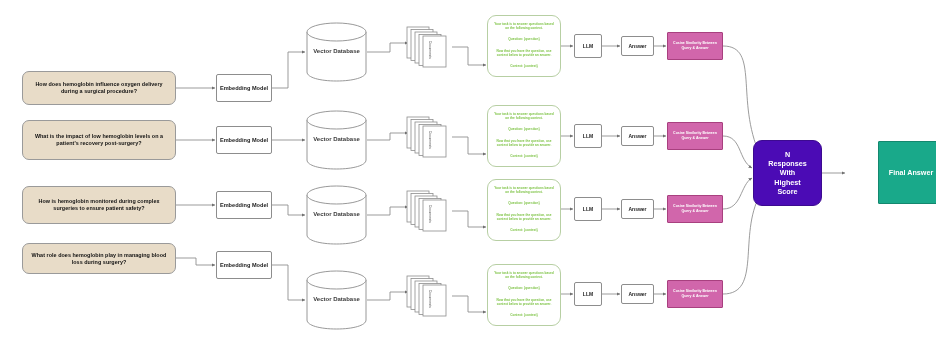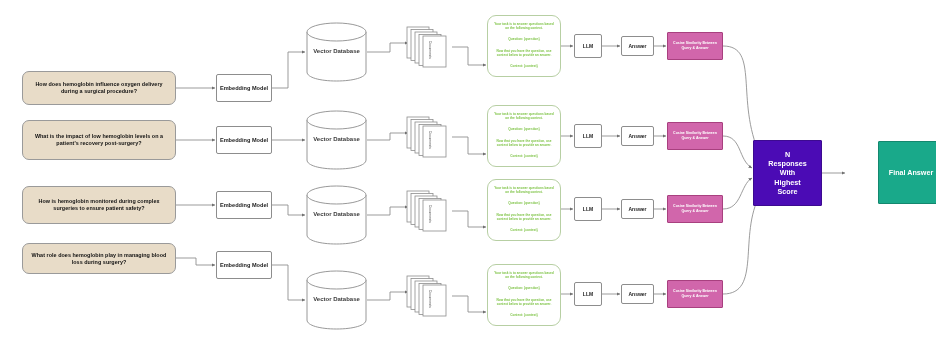--- a/index.html
+++ b/index.html
@@ -132,21 +132,21 @@
     color: #ffffff;
     font-size: 3.5px;
     font-weight: bold;
     padding: 2px;
     line-height: 1.3;
   }
   
   .aggregate-node {
     background: #4b0bb5;
     border: 1px solid #3c0a90;
-    border-radius: 1px;
+    border-radius: 9px;
     color: #ffffff;
     font-size: 7.2px;
     font-weight: bold;
     padding: 21px;
     line-height: 1.3;
   }
   
   .final-node {
     background: #19a98a;
     border: 1px solid #13876e;

